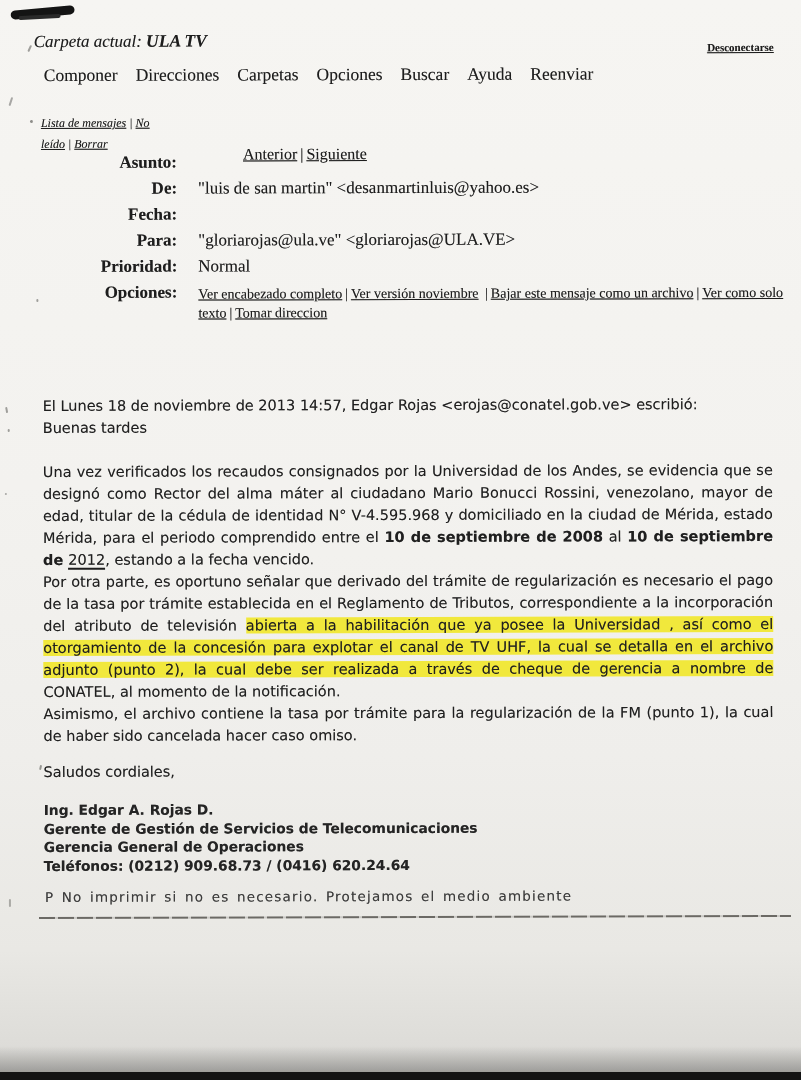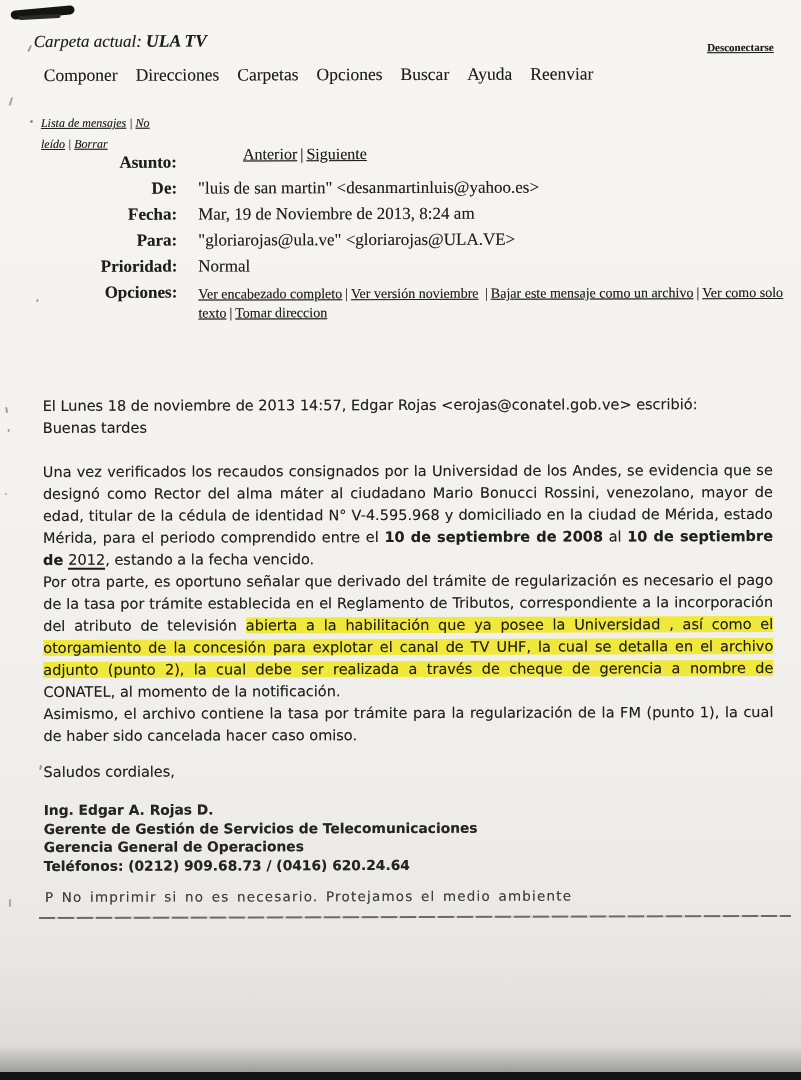--- a/index.html
+++ b/index.html
@@ -95,21 +95,20 @@
     <div class="headers">
       <div class="hrow">
         <span class="hlabel">Asunto:</span>
       </div>
       <div class="hrow">
         <span class="hlabel">De:</span>
         <span class="hvalue">"luis de san martin" &lt;desanmartinluis@yahoo.es&gt;</span>
       </div>
       <div class="hrow">
         <span class="hlabel">Fecha:</span>
-        <span class="hvalue">Mar, 19 de Noviembre de 2013, 8:24 am</span>
       </div>
       <div class="hrow">
         <span class="hlabel">Para:</span>
         <span class="hvalue">"gloriarojas@ula.ve" &lt;gloriarojas@ULA.VE&gt;</span>
       </div>
       <div class="hrow">
         <span class="hlabel">Prioridad:</span>
         <span class="hvalue">Normal</span>
       </div>
       <div class="hrow">

